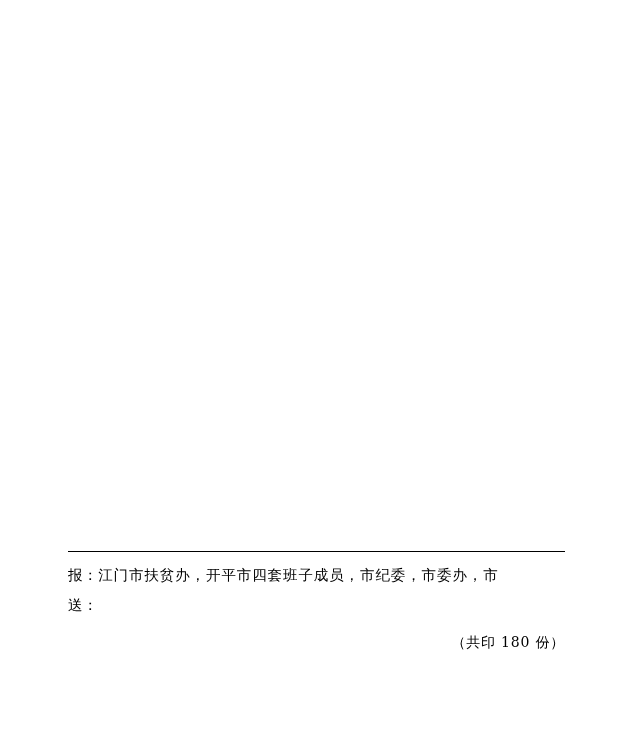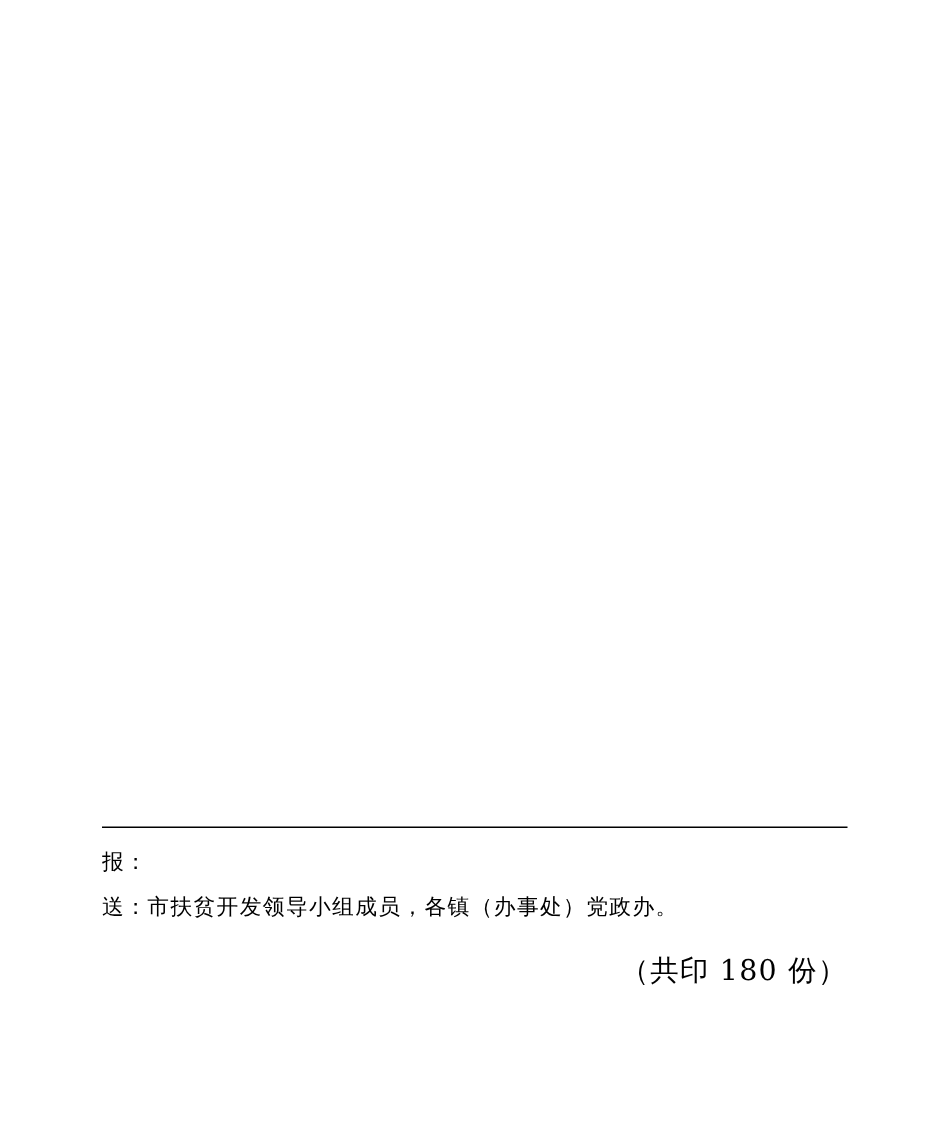--- a/index.html
+++ b/index.html
@@ -76,42 +76,42 @@
     margin-left: 34px;
     letter-spacing: 0.9px;
   }
 
   .print-count {
     margin-top: 14px;
     width: 497px;
     text-align: right;
     padding-right: 2px;
     font-family: "DejaVu Serif", serif;
-    font-size: 19px;
+    font-size: 14px;
     letter-spacing: 0.8px;
     white-space: nowrap;
   }
 </style>
 </head>
 <body>
 
 <div class="page">
 
   <div class="page-body"></div>
 
   <div class="footer-block">
 
     <div class="footer-rule"></div>
 
     <div class="dist-line first">
       <span class="dist-label">报：</span>
+      <span class="dist-text">江门市扶贫办，开平市四套班子成员，市纪委，市委办，市</span>
     </div>
 
 
     <div class="dist-line">
       <span class="dist-label">送：</span>
-      <span class="dist-text">市扶贫开发领导小组成员，各镇（办事处）党政办。</span>
     </div>
 
     <div class="print-count">（共印 180 份）</div>
 
   </div>
 </div>
 
 </body></html>

